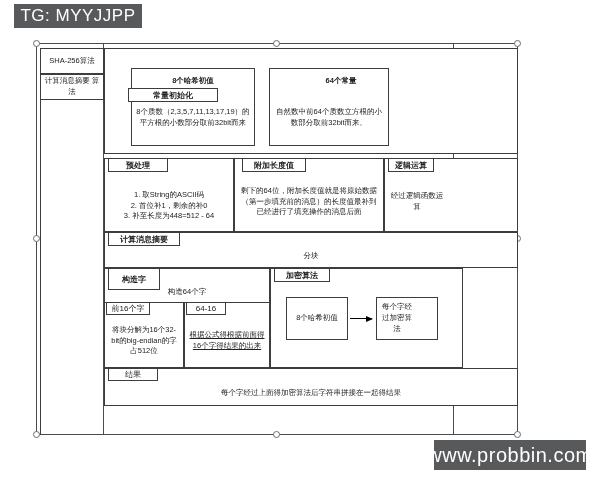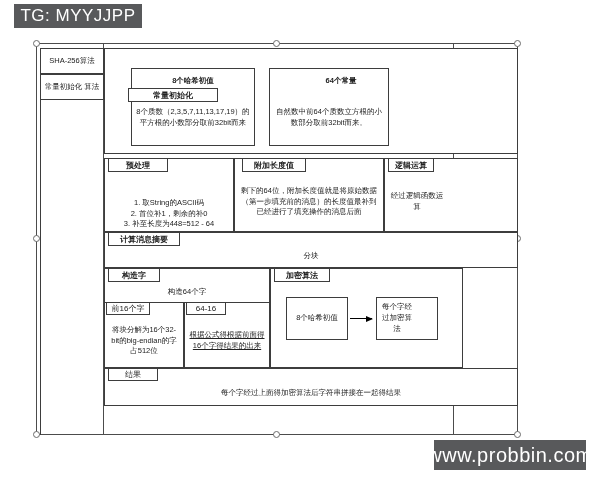--- a/index.html
+++ b/index.html
@@ -146,56 +146,56 @@
   <div class="frame-split" style="left:66px;"></div>
   <div class="frame-split" style="left:416px;">
     <span class="handle"></span>
   </div>
 </div>
 
 <div class="box" style="left:40px;top:48px;width:64px;height:26px;">
   <div class="txt leftlabel" style="left:0;top:0;right:0;bottom:0;position:absolute;">SHA-256算法</div>
 </div>
 <div class="box" style="left:40px;top:74px;width:64px;height:26px;">
-  <div class="txt leftlabel" style="left:0;top:0;right:0;bottom:0;position:absolute;">常量初始化 算法</div>
+  <div class="txt leftlabel" style="left:0;top:0;right:0;bottom:0;position:absolute;">计算消息摘要 算法</div>
 </div>
 
 <div style="position:absolute;left:40px;top:100px;width:0;height:335px;border-left:1px solid #3d3d3d;"></div>
 
 <div class="box" style="left:104px;top:48px;width:414px;height:106px;"></div>
 <div class="tab" style="left:128px;top:48px;width:90px;height:14px;margin-top:40px;">常量初始化</div>
 
 <div class="box" style="left:131px;top:68px;width:124px;height:78px;"></div>
 <div class="txt bold" style="left:131px;top:70px;width:124px;height:22px;">8个哈希初值</div>
 <div class="txt" style="left:133px;top:92px;width:120px;height:52px;">8个质数（2,3,5,7,11,13,17,19）的平方根的小数部分取前32bit而来</div>
 
 <div class="box" style="left:269px;top:68px;width:120px;height:78px;"></div>
 <div class="txt bold" style="left:269px;top:70px;width:144px;height:22px;">64个常量</div>
 <div class="txt" style="left:271px;top:92px;width:116px;height:52px;">自然数中前64个质数立方根的小数部分取前32bit而来。</div>
 
 <div class="box" style="left:104px;top:158px;width:130px;height:74px;"></div>
 <div class="tab" style="left:108px;top:158px;width:60px;height:14px;">预处理</div>
-<div class="txt" style="left:106px;top:188px;width:126px;height:52px;white-space:pre-line;">1. 取String的ASCII码
+<div class="txt" style="left:106px;top:180px;width:126px;height:52px;white-space:pre-line;">1. 取String的ASCII码
 2. 首位补1，剩余的补0
 3. 补至长度为448=512 - 64</div>
 
 <div class="box" style="left:234px;top:158px;width:150px;height:74px;"></div>
 <div class="tab" style="left:242px;top:158px;width:64px;height:14px;">附加长度值</div>
 <div class="txt" style="left:238px;top:176px;width:142px;height:52px;">剩下的64位，附加长度值就是将原始数据（第一步填充前的消息）的长度值最补到已经进行了填充操作的消息后面</div>
 
 <div class="box" style="left:384px;top:158px;width:134px;height:74px;"></div>
 <div class="tab" style="left:388px;top:158px;width:46px;height:14px;">逻辑运算</div>
 <div class="txt" style="left:386px;top:176px;width:62px;height:52px;">经过逻辑函数运算</div>
 
 <div class="box" style="left:104px;top:232px;width:414px;height:36px;"></div>
 <div class="tab" style="left:108px;top:232px;width:72px;height:14px;">计算消息摘要</div>
 <div class="txt" style="left:104px;top:246px;width:414px;height:20px;">分块</div>
 
 <div class="box" style="left:104px;top:268px;width:166px;height:100px;"></div>
-<div class="tab" style="left:108px;top:268px;width:52px;height:14px;">构造字</div>
+<div class="tab" style="left:108px;top:268px;width:52px;height:22px;">构造字</div>
 <div class="txt" style="left:104px;top:284px;width:166px;height:16px;">构造64个字</div>
 
 <div class="box" style="left:104px;top:302px;width:80px;height:66px;"></div>
 <div class="tab" style="left:106px;top:302px;width:44px;height:13px;font-weight:normal;">前16个字</div>
 <div class="txt" style="left:105px;top:316px;width:78px;height:50px;">将块分解为16个32-bit的big-endian的字占512位</div>
 
 <div class="box" style="left:184px;top:302px;width:86px;height:66px;"></div>
 <div class="tab" style="left:186px;top:302px;width:40px;height:13px;font-weight:normal;">64-16</div>
 <div class="txt" style="left:185px;top:316px;width:84px;height:50px;text-decoration:underline;">根据公式得根据前面得16个字得结果的出来</div>
 

